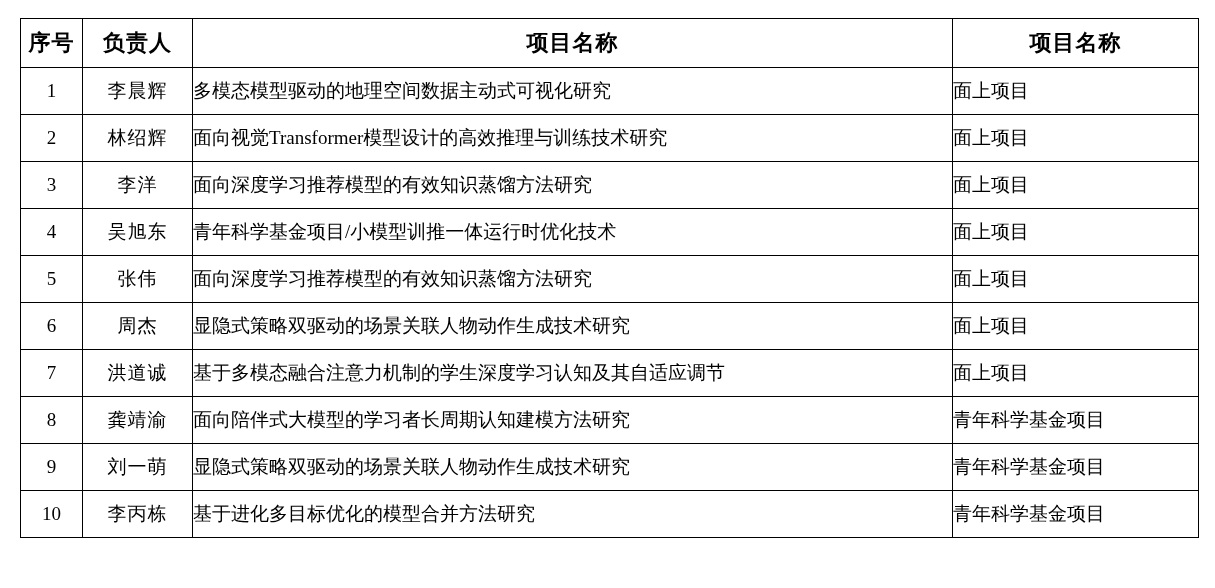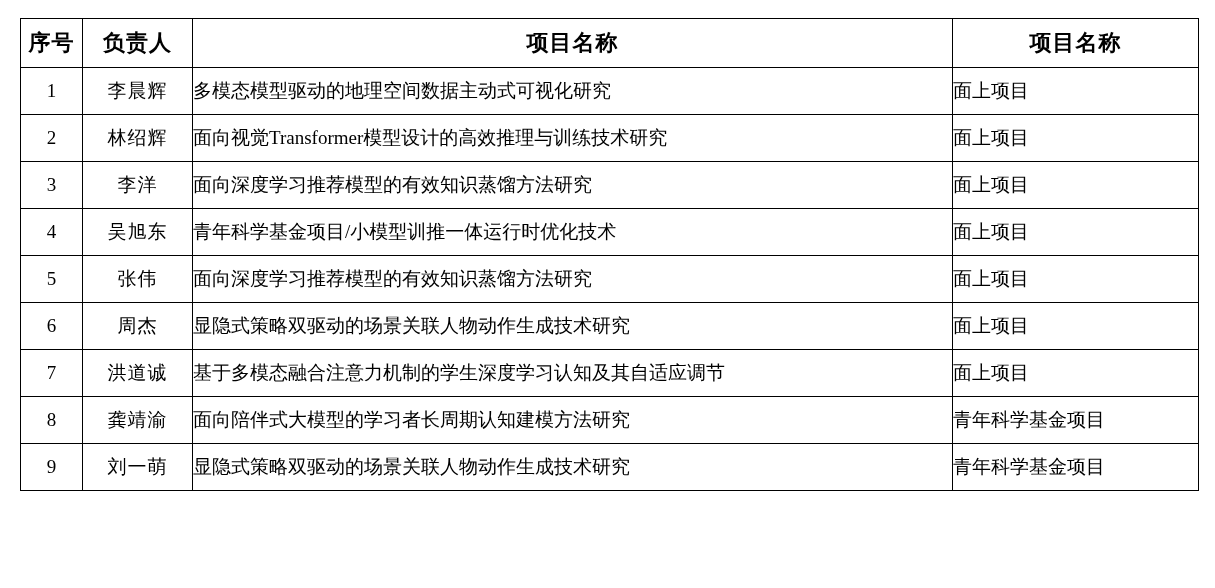--- a/index.html
+++ b/index.html
@@ -131,15 +131,21 @@
         <td class="cell-leader">龚靖渝</td>
         <td class="cell-name">面向陪伴式大模型的学习者长周期认知建模方法研究</td>
         <td class="cell-type">青年科学基金项目</td>
       </tr>
       <tr>
         <td class="cell-index">9</td>
         <td class="cell-leader">刘一萌</td>
         <td class="cell-name">显隐式策略双驱动的场景关联人物动作生成技术研究</td>
         <td class="cell-type">青年科学基金项目</td>
       </tr>
+      <tr>
+        <td class="cell-index">10</td>
+        <td class="cell-leader">李丙栋</td>
+        <td class="cell-name">基于进化多目标优化的模型合并方法研究</td>
+        <td class="cell-type">青年科学基金项目</td>
+      </tr>
     </tbody>
   </table>
 </div>
 
 </body></html>

